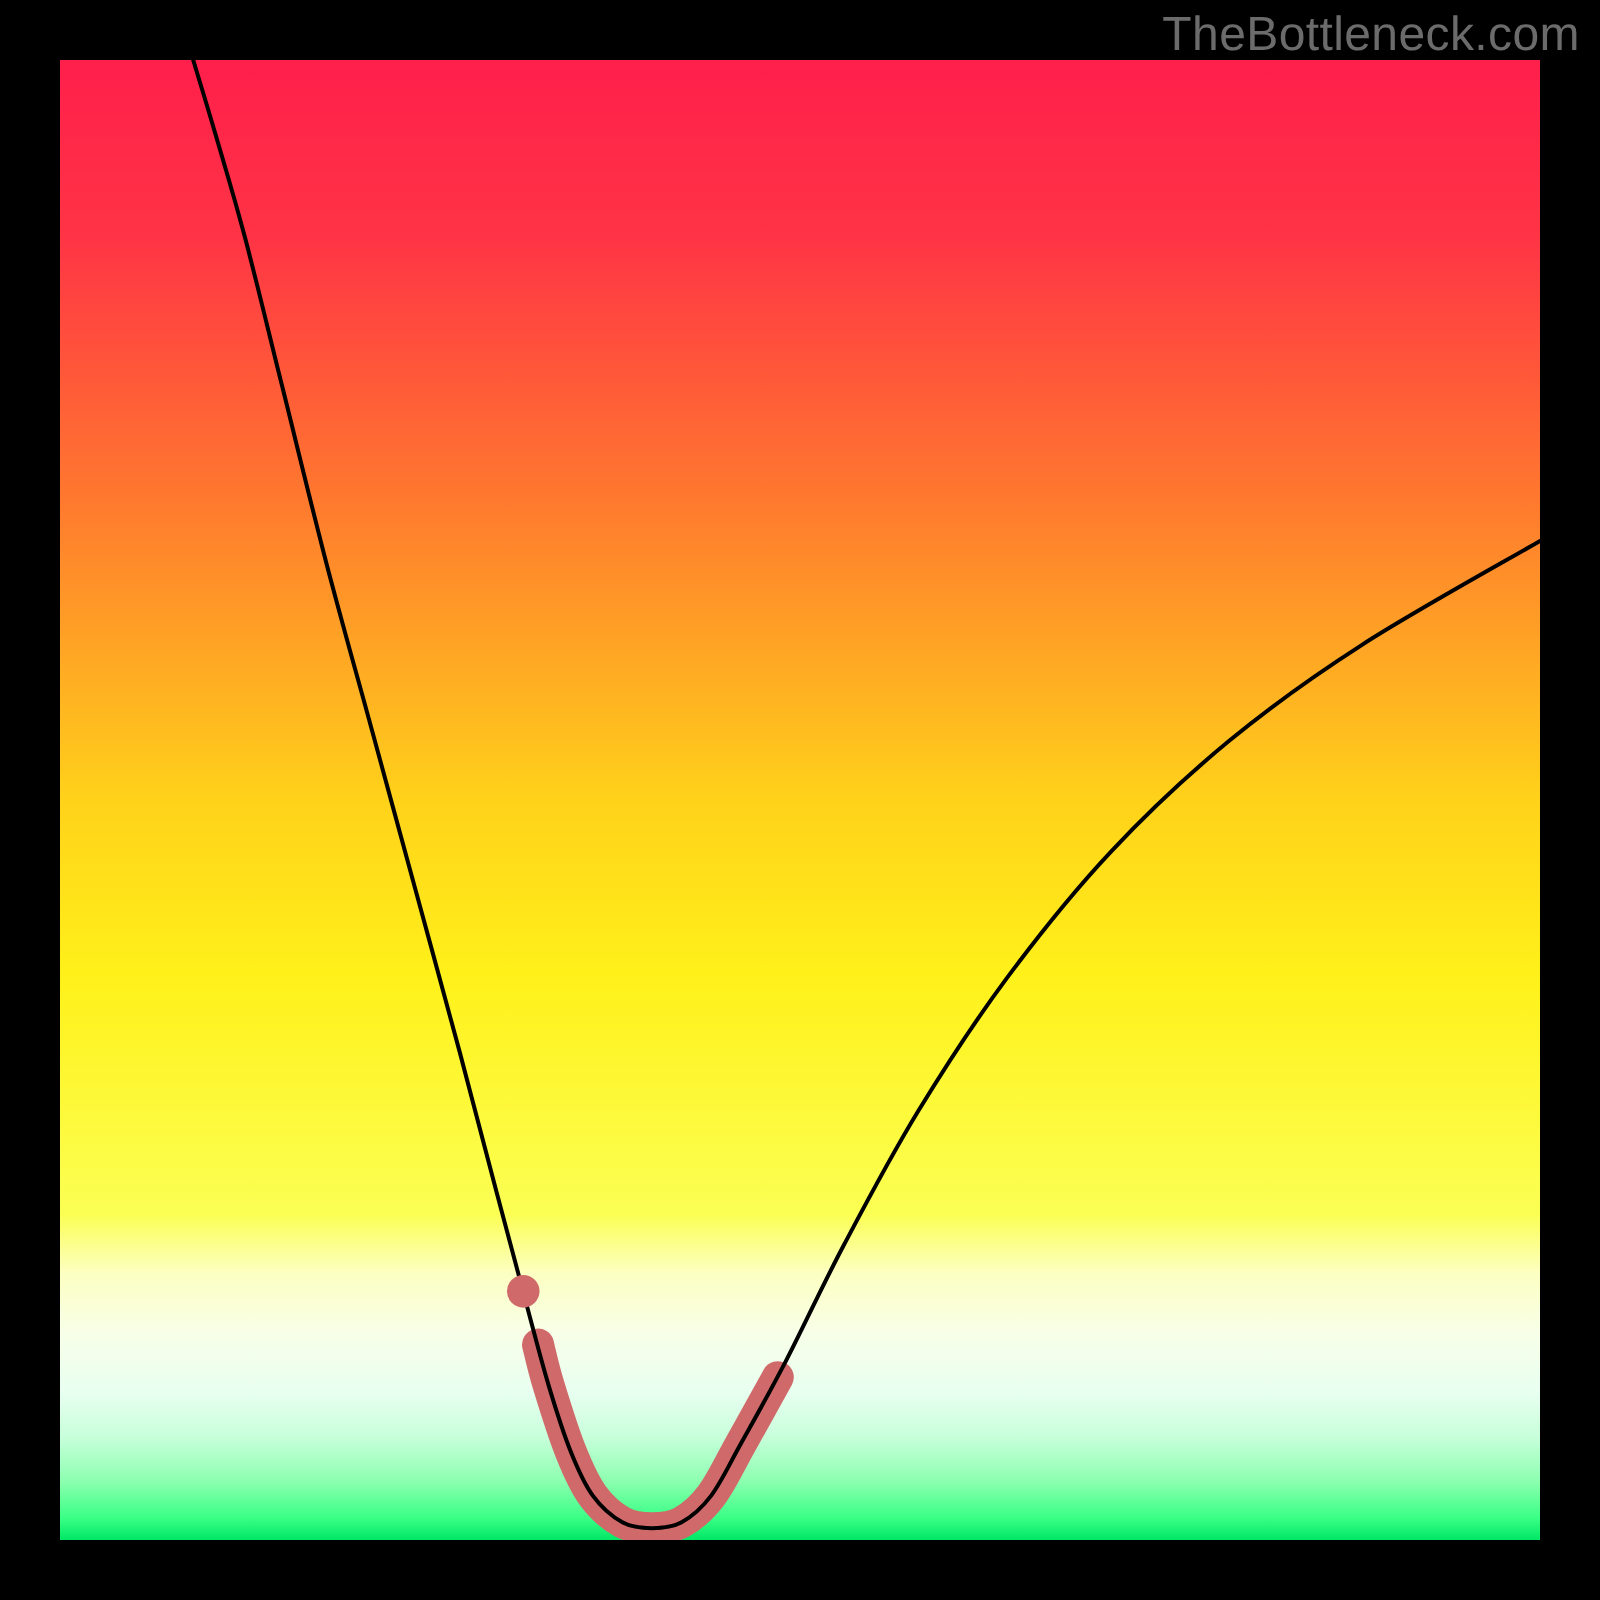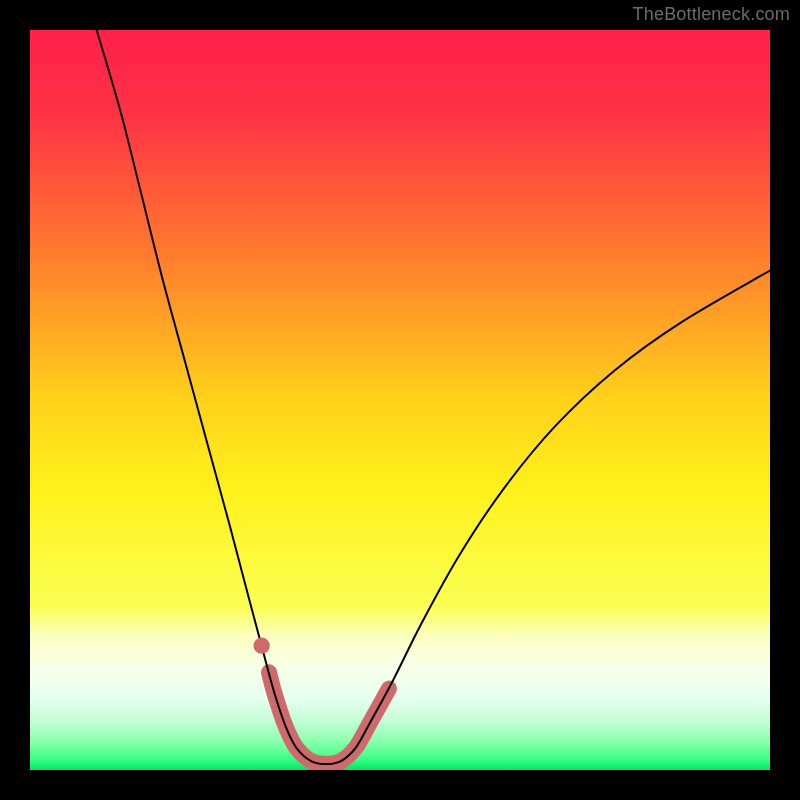--- a/index.html
+++ b/index.html
@@ -24,21 +24,21 @@
     left: 0;
     top: 0;
     width: 740px;
     height: 740px;
   }
   .watermark {
     position: absolute;
     top: 4px;
     right: 10px;
     color: #6b6b6b;
-    font-size: 18px;
+    font-size: 24px;
     font-weight: 500;
     letter-spacing: 0.2px;
     z-index: 50;
   }
 </style>
 </head>
 <body>
 
 <div class="watermark">TheBottleneck.com</div>
 

